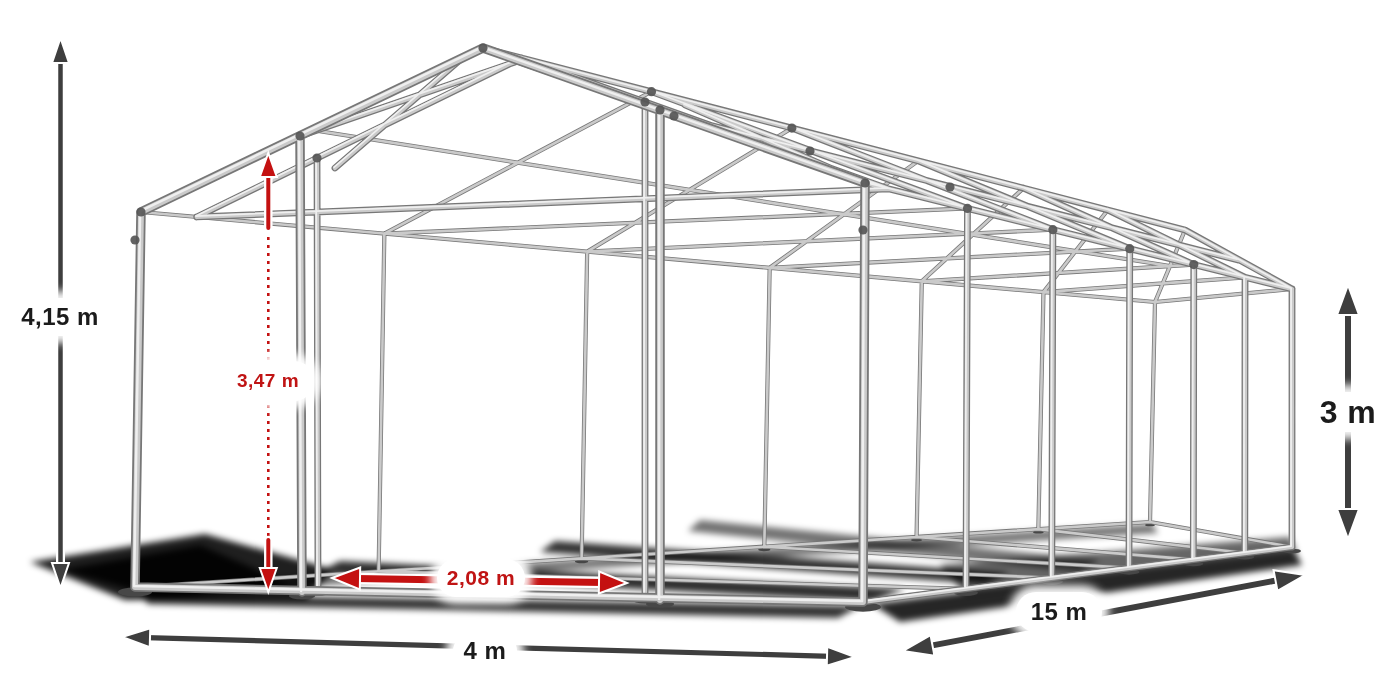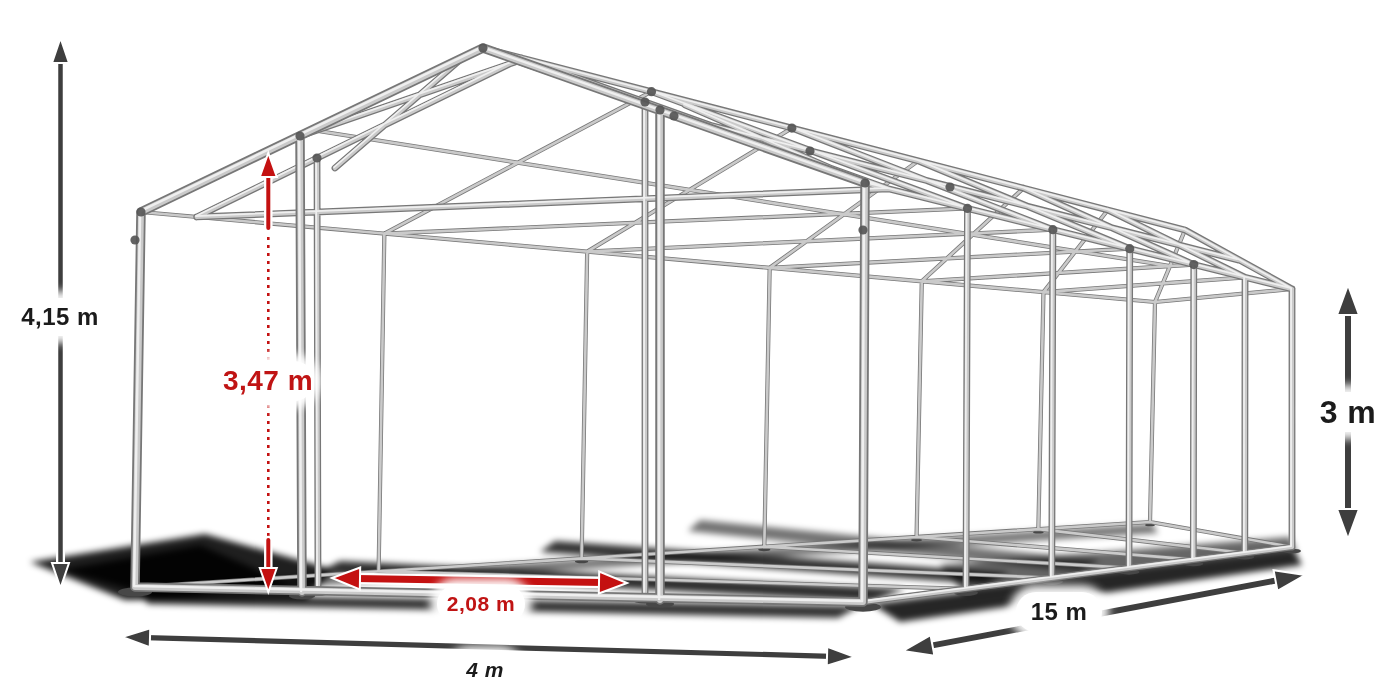--- a/index.html
+++ b/index.html
@@ -5,25 +5,25 @@
   html,body{margin:0;padding:0;background:#fff;}
   #stage{position:relative;width:1400px;height:700px;background:#ffffff;overflow:hidden;
          font-family:"Liberation Sans", sans-serif;}
   #scene{position:absolute;left:0;top:0;}
   .dim-label{position:absolute;display:flex;align-items:center;justify-content:center;
     background:#ffffff;border-radius:20px;font-weight:bold;white-space:nowrap;
     box-shadow:0 0 9px 7px rgba(255,255,255,0.95);z-index:5;letter-spacing:0.5px;}
   .dim-dark{color:#1b1b1b;}
   .dim-red{color:#c01414;}
   .lbl-total{left:12px;top:298px;width:96px;height:38px;font-size:24px;text-align:right;}
-  .lbl-inner{left:222px;top:361px;width:92px;height:40px;font-size:28px;}
-  .lbl-door{left:437px;top:559px;width:88px;height:38px;font-size:21px;margin-top:26px;}
+  .lbl-inner{left:222px;top:361px;width:92px;height:40px;font-size:19px;}
+  .lbl-door{left:437px;top:559px;width:88px;height:38px;font-size:21px;}
   .lbl-side{left:1309px;top:392px;width:78px;height:40px;font-size:32px;}
   .lbl-length{left:1016px;top:592px;width:86px;height:40px;font-size:24px;}
-  .lbl-width{left:453px;top:653px;width:64px;height:34px;font-size:21px;font-style:italic;}
+  .lbl-width{left:453px;top:634px;width:64px;height:34px;font-size:24px;}
 </style>
 </head>
 <body>
 
 <div id="stage">
   <svg id="scene" width="1400" height="700" viewBox="0 0 1400 700">
       <defs>
         <filter id="b" x="-20%" y="-20%" width="140%" height="140%">
           <feGaussianBlur stdDeviation="3.2"></feGaussianBlur>
         </filter>

